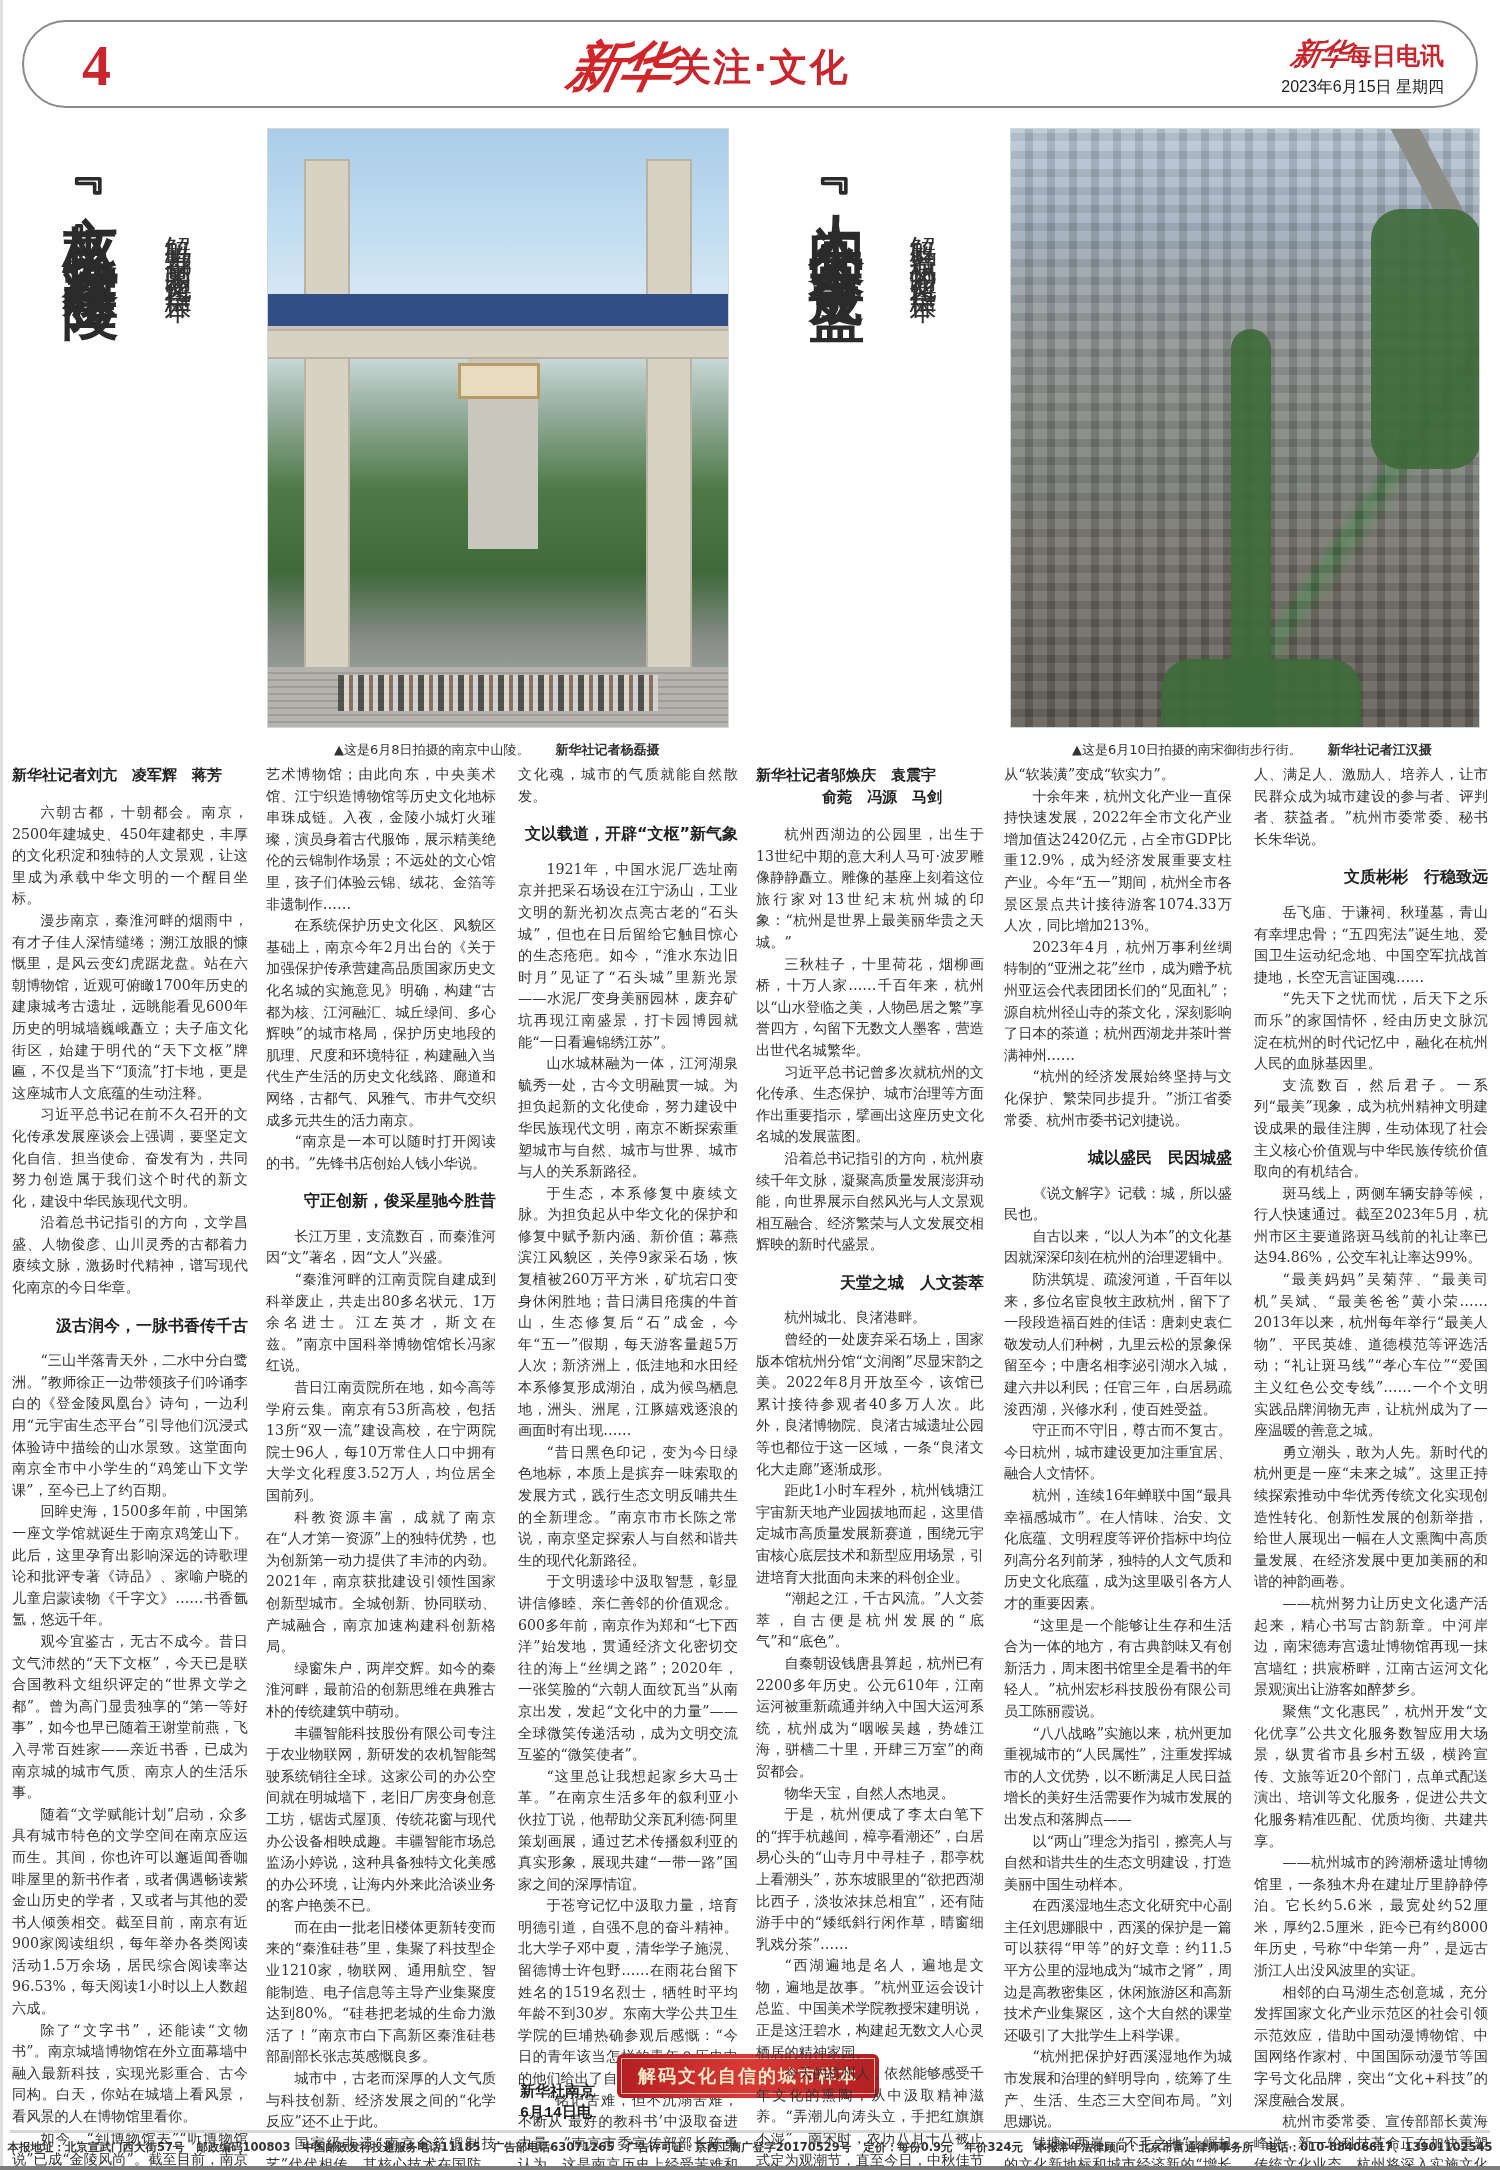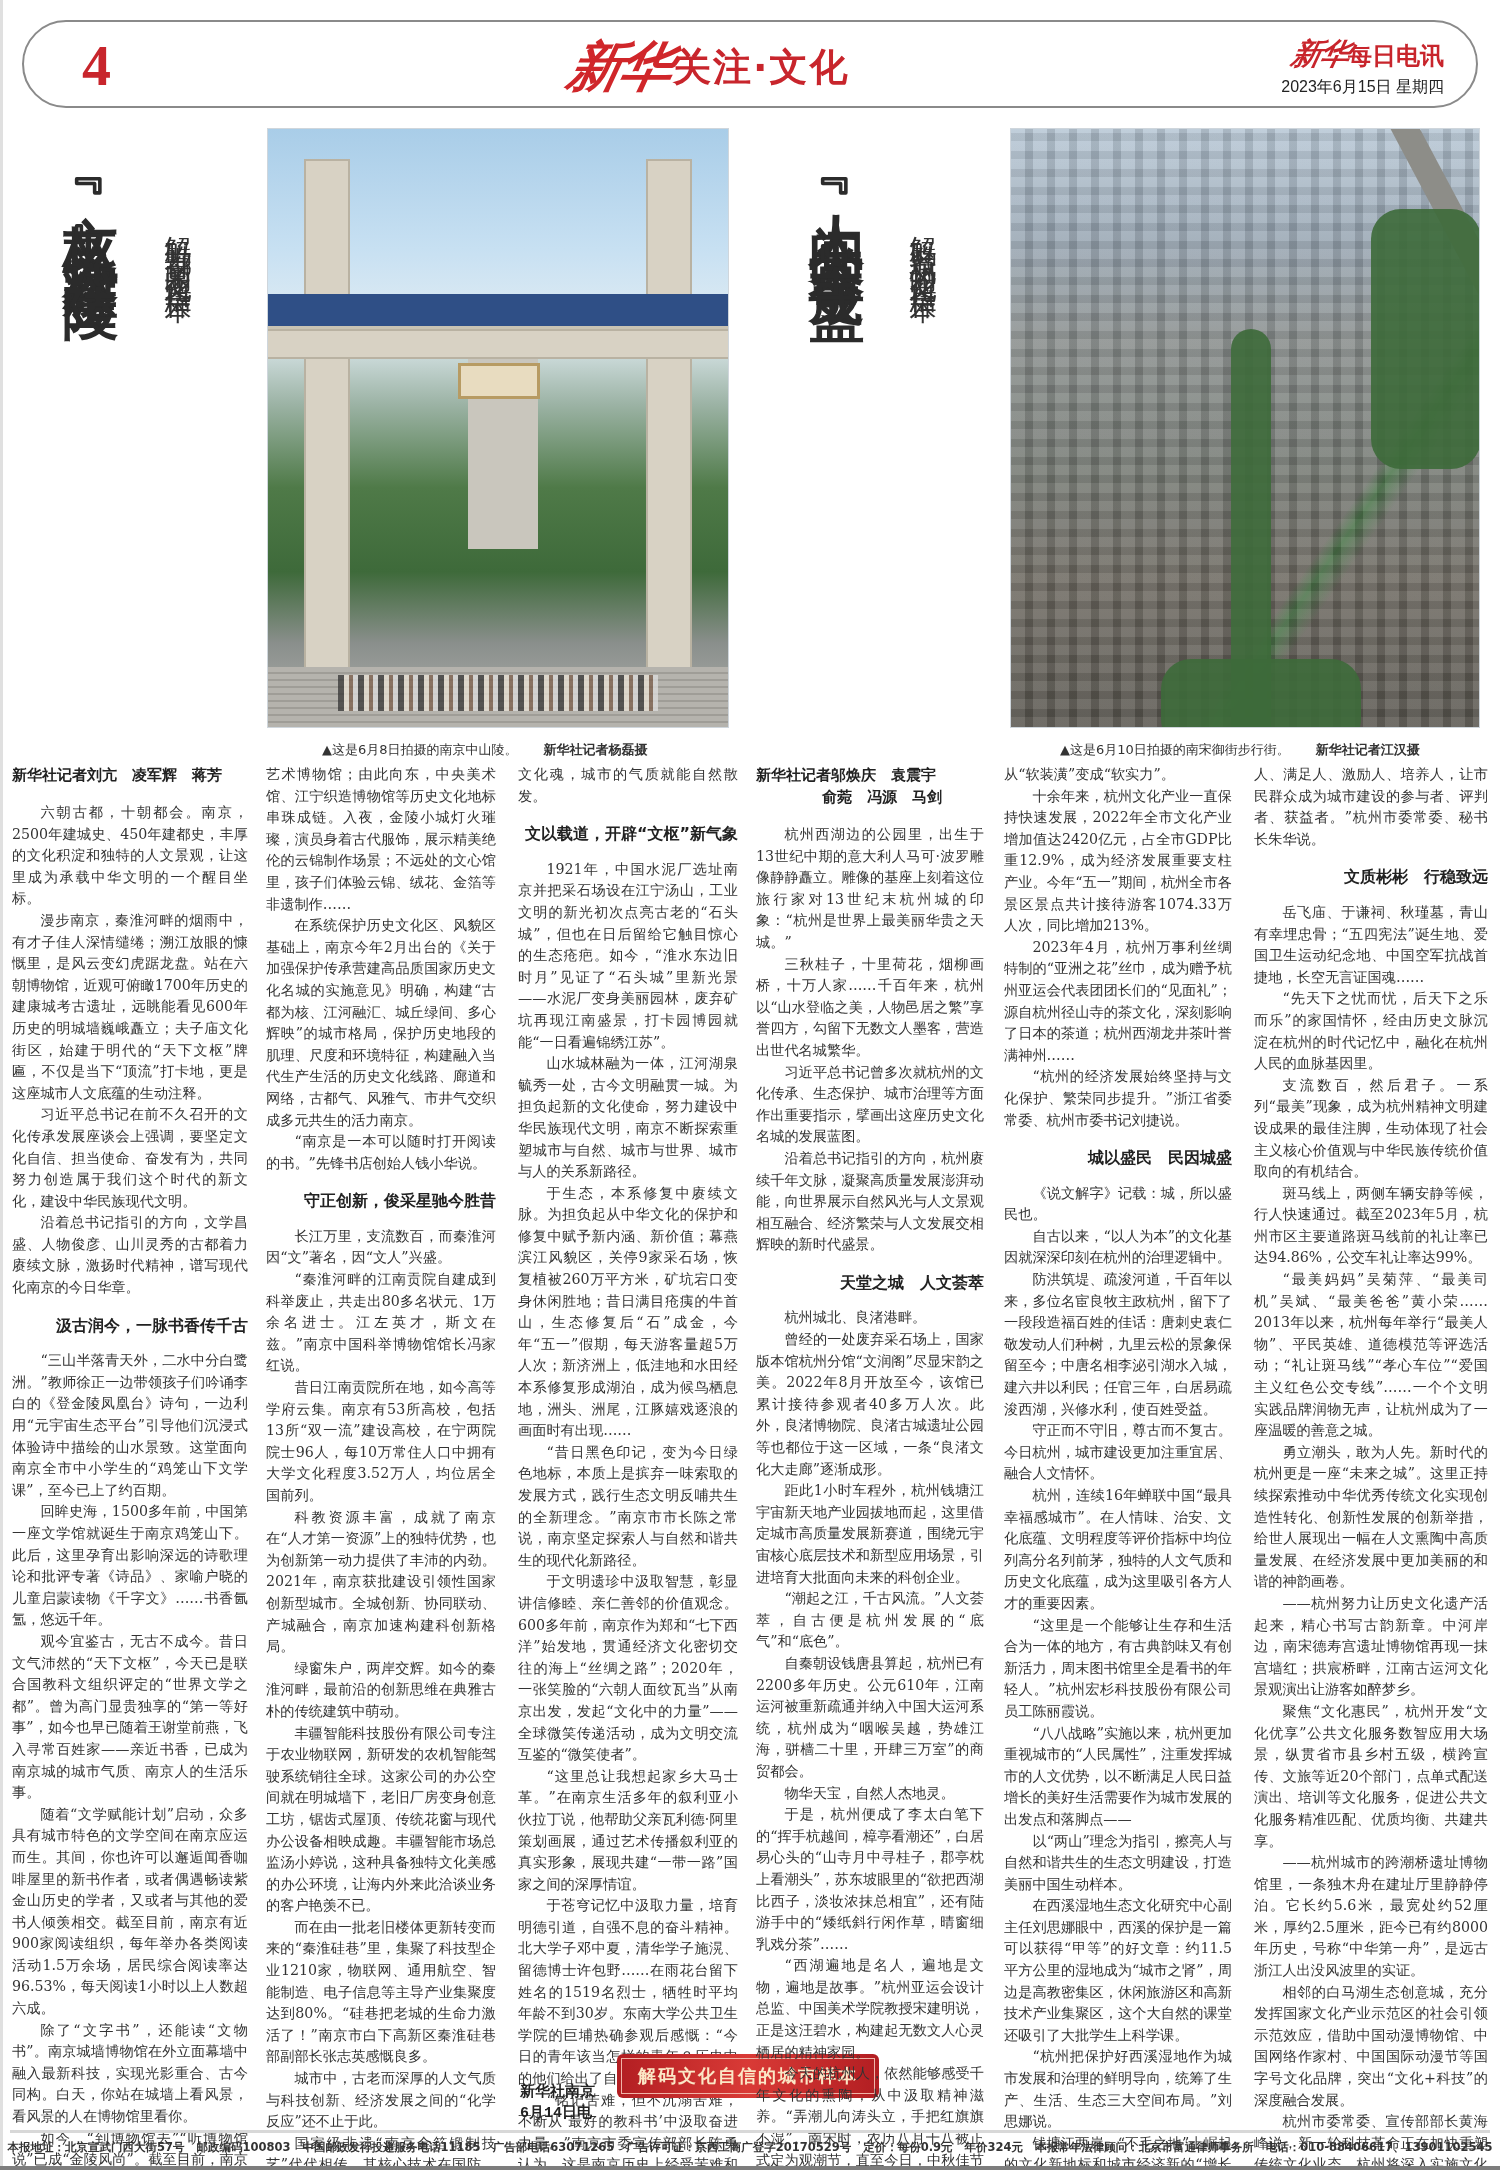--- a/index.html
+++ b/index.html
@@ -80,21 +80,21 @@
   .buildings { position: absolute; inset: 0;
     background:
       repeating-linear-gradient(90deg, rgba(255,255,255,.08) 0 14px, rgba(0,0,0,.10) 14px 22px),
       repeating-linear-gradient(0deg, rgba(255,255,255,.06) 0 10px, rgba(0,0,0,.08) 10px 18px);
   }
   .road { position: absolute; width: 26px; height: 760px; left: 360px; top: -40px;
     background: #8d8d88; transform: rotate(-28deg); transform-origin: top; }
   .trees { position: absolute; background: #3d6a3a; border-radius: 30px; opacity: .9; }
 
   .caption {
-    position: absolute; font-family: "DejaVu Sans", sans-serif; font-size: 13px; color: #333;
+    position: absolute; font-family: "DejaVu Sans", sans-serif; font-size: 13px; color: #333; margin-left: 12px;
   }
   .caption .credit { font-weight: bold; margin-left: 26px; }
 
   
   .col {
     position: absolute; font-size: 14.2px; line-height: 21.6px; color: #333;
     text-align: justify;
   }
   .col p { text-indent: 2em; }
   .byline {

